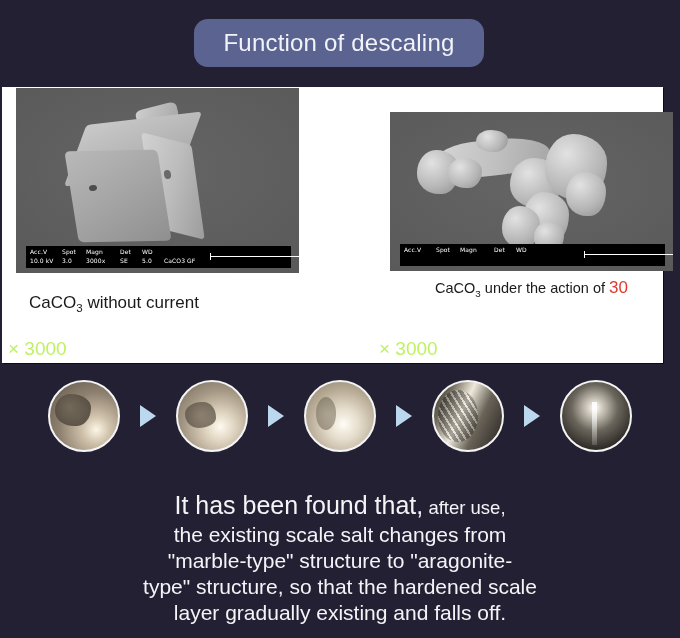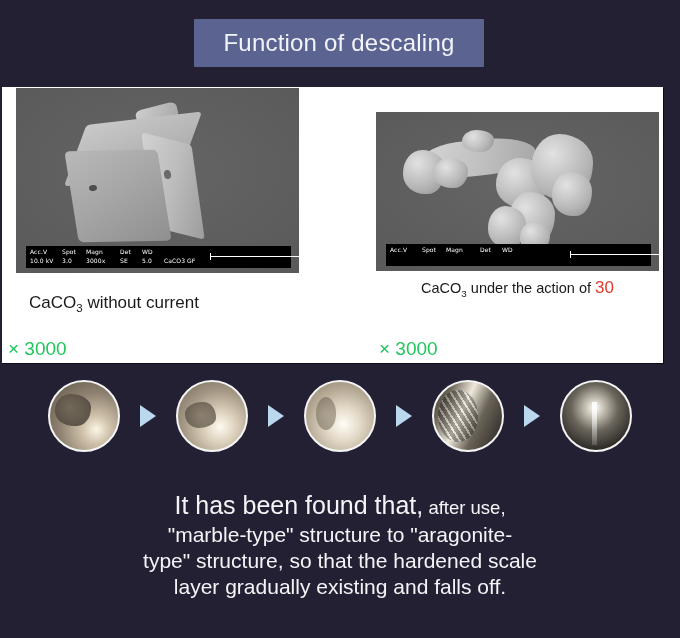--- a/index.html
+++ b/index.html
@@ -16,21 +16,21 @@
   }
 
   
   #title-banner {
     position: absolute;
     left: 194px;
     top: 19px;
     width: 290px;
     height: 48px;
     background: #5b6490;
-    border-radius: 1px;
+    border-radius: 14px;
     display: flex;
     align-items: center;
     justify-content: center;
   }
   #title-text {
     color: #f2f3f8;
     font-size: 24px;
     letter-spacing: .2px;
     white-space: nowrap;
   }
@@ -43,21 +43,21 @@
     width: 661px;
     height: 276px;
     background: #ffffff;
     box-shadow: 1px 1px 0 #0c0a14;
   }
 
   .micro-figure { position: absolute; }
 
   
   #figure-left { left: 14px; top: 1px; width: 283px; }
-  #figure-right { left: 374px; top: 25px; width: 283px; }
+  #figure-right { left: 388px; top: 25px; width: 283px; }
 
   .sem-frame {
     position: relative;
     width: 283px;
     height: 185px;
     overflow: hidden;
     background:
       radial-gradient(ellipse 120% 110% at 50% 45%, #656565 0%, #5b5b5b 55%, #555555 100%);
   }
   #figure-right .sem-frame { height: 159px; }
@@ -196,21 +196,21 @@
     top: 166px;
     width: 283px;
     text-align: center;
     font-size: 14.5px;
   }
   .red-num { color: #e03a2f; font-size: 17px; }
   sub { font-size: 0.68em; }
 
   .mag-label {
     position: absolute;
-    color: #22c55e;
+    color: #bef264;
     font-size: 19px;
   }
   #mag-left  { left: 8px;  top: 338px; }
   #mag-right { left: 379px; top: 338px; }
 
   
   #progression {
     position: absolute;
     left: 48px;
     top: 379px;
@@ -415,16 +415,17 @@
   <div class="arrow"></div>
   <div class="circle-photo c4"></div>
   <div class="arrow"></div>
   <div class="circle-photo c5"></div>
 </div>
 
 <div id="conclusion">
   <div class="line">
     <span class="big">It has been found that,</span><span class="small"> after use,</span>
   </div>
+  <div class="line mid">the existing scale salt changes from</div>
   <div class="line mid">"marble-type" structure to "aragonite-</div>
   <div class="line mid">type" structure, so that the hardened scale</div>
   <div class="line mid">layer gradually existing and falls off.</div>
 </div>
 
 </body></html>

